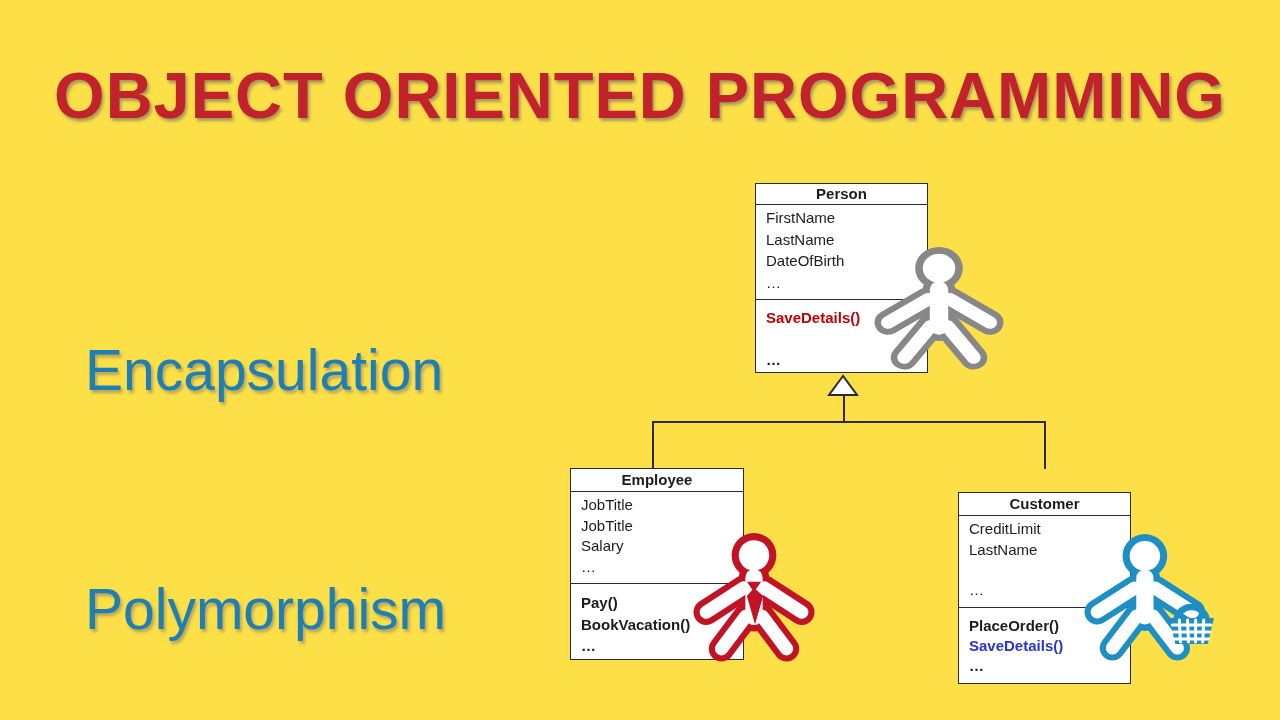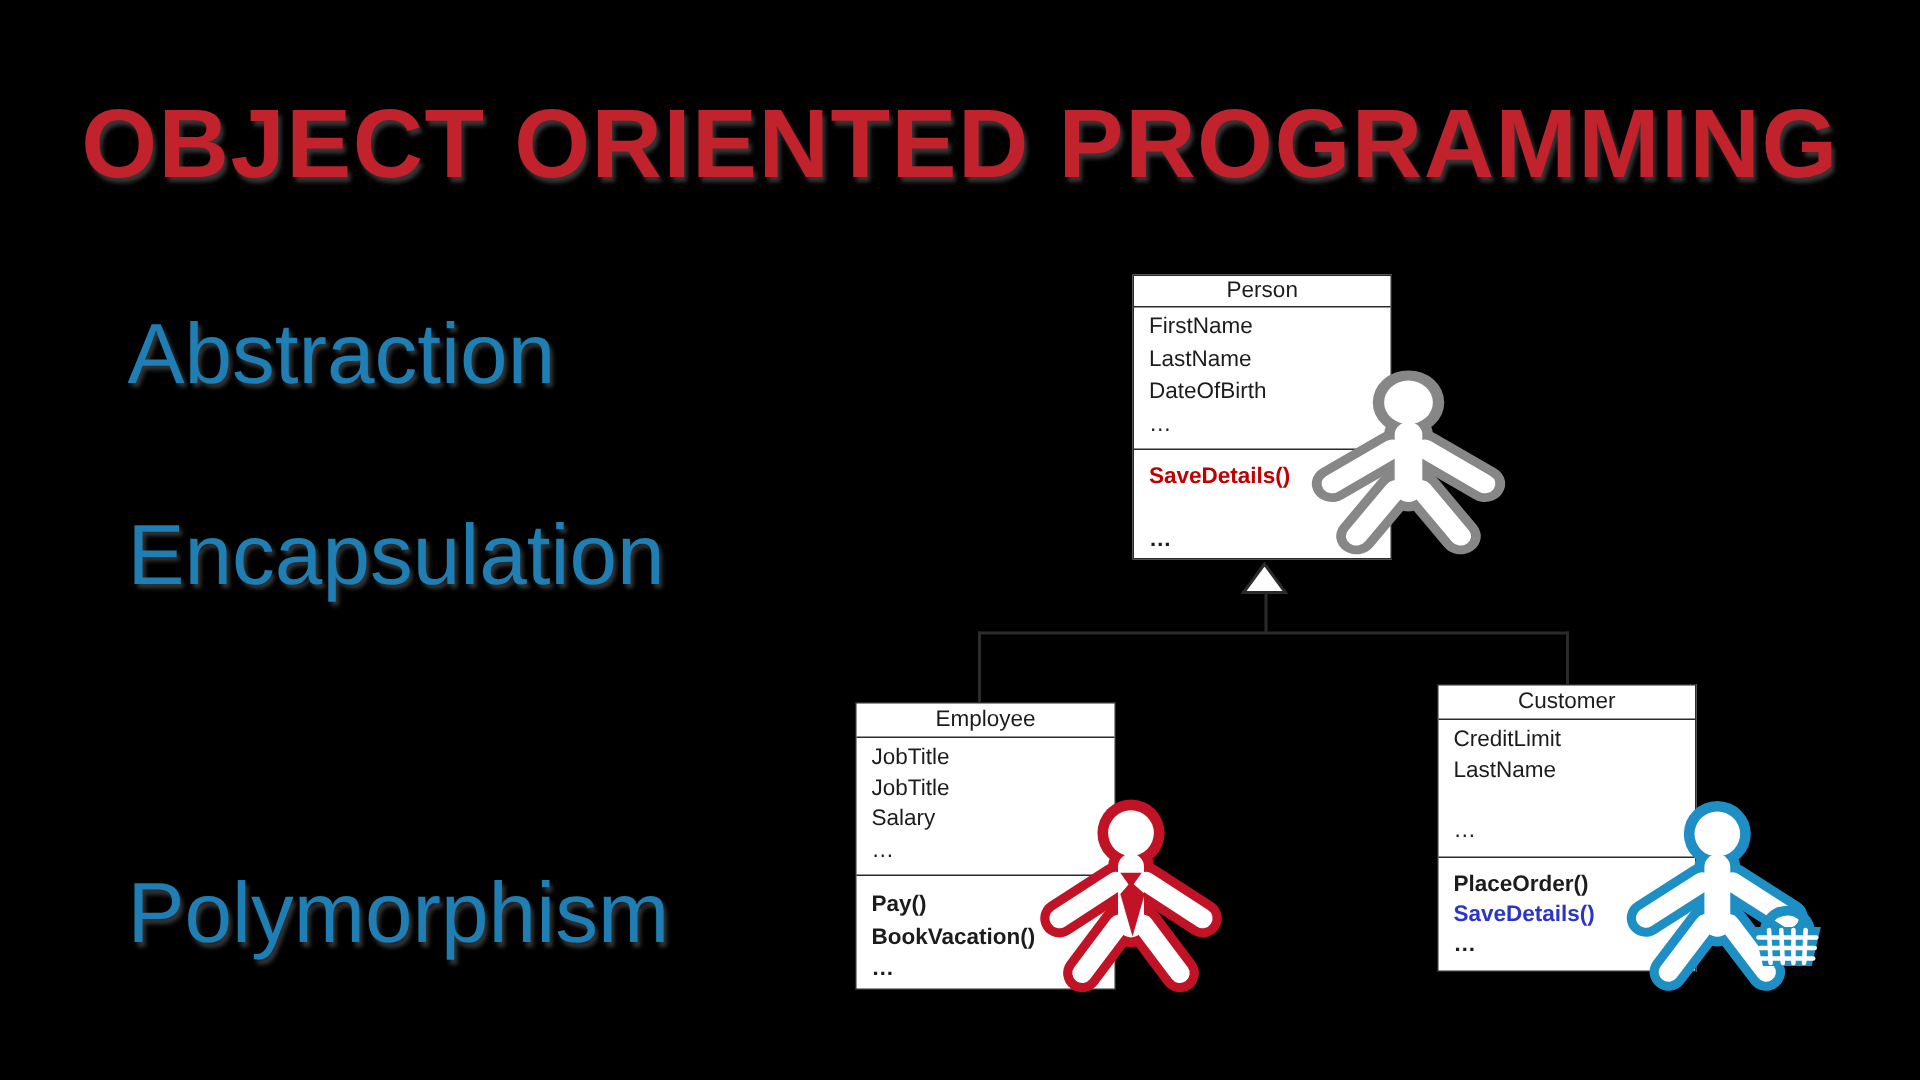--- a/index.html
+++ b/index.html
@@ -1,39 +1,39 @@
 <!DOCTYPE html>
 <html style="--title-red: #c2222b; --concept-blue: #1f7eb3; --method-red: #c00000; --method-blue: #2b35c8; --figure-gray: #878787; --figure-red: #c11325; --figure-blue: #1d8fc4; --line-black: #2b2b2b;"><head>
 <meta charset="utf-8">
 <style>
   html,body{margin:0;padding:0;background:#fff;}
   body{width:1280px;height:720px;overflow:hidden;font-family:"Liberation Sans",sans-serif;}
-  .stage{position:relative;width:1280px;height:720px;background:#000000;}
+  .stage{position:relative;width:1280px;height:720px;background:#fde047;}
 
   
   .title{position:absolute;top:58px;left:0;width:100%;text-align:center;
          font-size:65px;font-weight:bold;letter-spacing:1px;white-space:nowrap;
          color:var(--title-red);text-shadow:2px 3px 3px rgba(100,100,100,.55);}
   .concept{position:absolute;left:85px;font-size:57px;color:var(--concept-blue);
            text-shadow:2px 3px 3px rgba(110,110,110,.5);white-space:nowrap;}
   #c1{top:203px}#c2{top:337px}#c3{top:450px}#c4{top:576px}
 
   
   .uml{position:absolute;background:#fff;border:1.5px solid var(--line-black);
        font-size:15px;color:#1c1c1c;z-index:2;box-sizing:border-box;}
-  .uml-h{text-align:center;border-bottom:1.5px solid var(--line-black);}
+  .uml-h{text-align:center;border-bottom:1.5px solid var(--line-black);font-weight:bold;}
   .uml-a{border-bottom:1.5px solid var(--line-black);padding-left:10px;box-sizing:border-box;}
   .uml-m{padding-left:10px;font-weight:bold;}
   #box-person{left:755px;top:183px;width:173px;height:190px;}
   #box-person .uml-h{height:20px;line-height:20px;}
   #box-person .uml-a{height:95px;line-height:21.5px;padding-top:2px;}
   #box-person .uml-m{padding-top:7px;line-height:21px;}
   .gap-21{height:21px;}
   #box-employee{left:570px;top:468px;width:174px;height:192px;}
-  #box-customer{left:958px;top:456px;width:173px;height:192px;}
+  #box-customer{left:958px;top:492px;width:173px;height:192px;}
   #box-employee .uml-h,#box-customer .uml-h{height:22px;line-height:22px;}
   #box-employee .uml-a,#box-customer .uml-a{height:92px;line-height:20.5px;padding-top:3px;}
   #box-employee .uml-m{padding-top:8px;line-height:21.5px;}
   #box-customer .uml-m{padding-top:8px;line-height:20px;}
   .gap-20{height:20px;}
   .red{color:var(--method-red);}
   .blue{color:var(--method-blue);}
 
   
   .conn{position:absolute;background:var(--line-black);z-index:1;}
@@ -60,21 +60,20 @@
   #fig-employee{left:693px;top:531px;}
   #fig-customer{left:1084px;top:532px;}
 </style>
 </head>
 <body>
 
 <div class="stage">
 
   <div class="title">OBJECT ORIENTED PROGRAMMING</div>
 
-  <div class="concept" id="c1">Abstraction</div>
   <div class="concept" id="c2">Encapsulation</div>
   <div class="concept" id="c4">Polymorphism</div>
 
   <div class="conn" id="stem"></div>
   <div class="conn" id="hbar"></div>
   <div class="conn" id="vleft"></div>
   <div class="conn" id="vright"></div>
   <svg id="tri" width="33" height="23" viewBox="0 0 33 23">
     <polygon points="16,2 2,21 30,21"></polygon>
   </svg>

